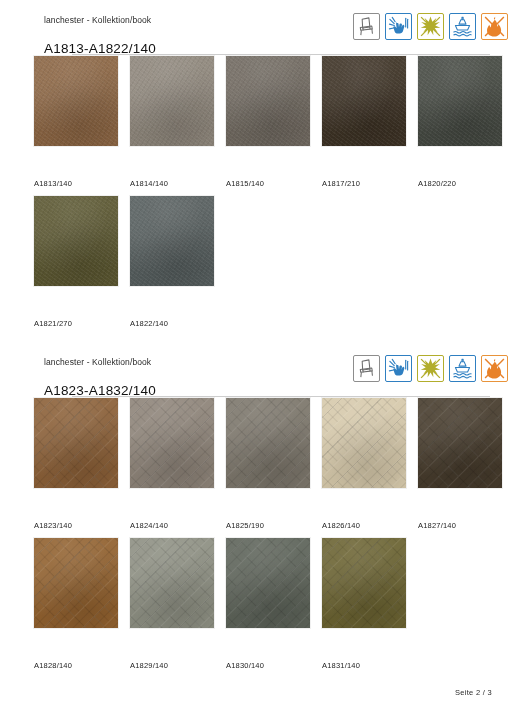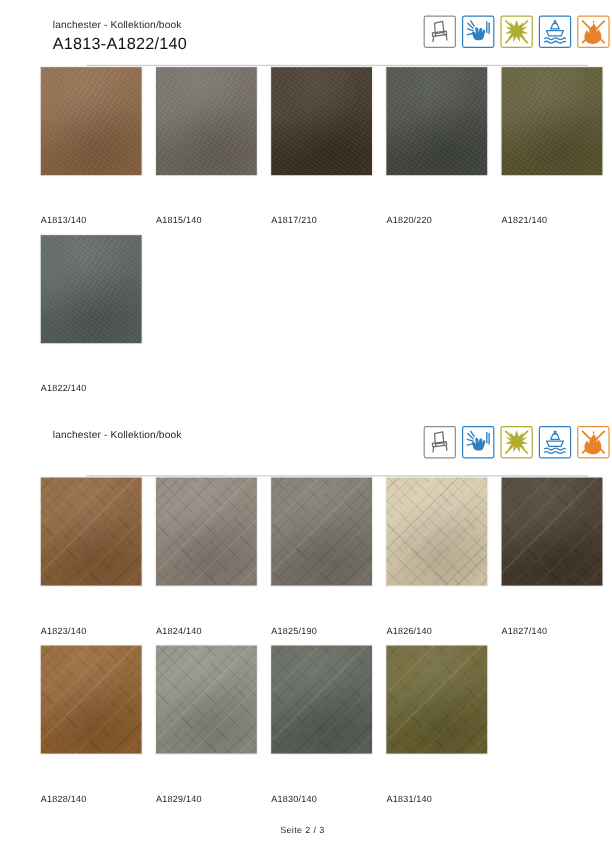--- a/index.html
+++ b/index.html
@@ -47,21 +47,21 @@
     letter-spacing: 0.1px;
     color: #2a2a2a;
     line-height: 12px;
     white-space: nowrap;
   }
   .range {
     font-size: 13.5px;
     letter-spacing: 0.2px;
     color: #111111;
     line-height: 19px;
-    margin-top: 1px;
+    margin-top: 13px;
     white-space: nowrap;
   }
 
   
   .icon-row {
     position: absolute;
     right: 0;
     top: -1px;
     display: flex;
     gap: 5px;
@@ -173,21 +173,21 @@
     color: #232323;
     white-space: nowrap;
   }
 
   
   .footer {
     position: absolute;
     left: 12px;
     right: 18px;
     bottom: 22px;
-    text-align: center;
+    text-align: right;
   }
   .page-no {
     font-size: 7.5px;
     color: #2a2a2a;
     letter-spacing: 0.3px;
   }
 </style>
 </head>
 <body>
 
@@ -272,20 +272,27 @@
 
     <div class="grid">
       <div class="cell">
         <div class="swatch" style="background-color: rgb(138, 100, 66);">
             <span class="grain"></span>
             <span class="speckle"></span>
           </div>
         <div class="cell-label">A1813/140</div>
       </div>
       <div class="cell">
+        <div class="swatch" style="background-color: rgb(141, 133, 122);">
+            <span class="grain"></span>
+            <span class="speckle"></span>
+          </div>
+        <div class="cell-label">A1814/140</div>
+      </div>
+      <div class="cell">
         <div class="swatch" style="background-color: rgb(111, 104, 95);">
             <span class="grain"></span>
             <span class="speckle"></span>
           </div>
         <div class="cell-label">A1815/140</div>
       </div>
       <div class="cell">
         <div class="swatch" style="background-color: rgb(60, 49, 36);">
             <span class="grain"></span>
             <span class="speckle"></span>
@@ -297,36 +304,37 @@
             <span class="grain"></span>
             <span class="speckle"></span>
           </div>
         <div class="cell-label">A1820/220</div>
       </div>
       <div class="cell">
         <div class="swatch" style="background-color: rgb(90, 86, 48);">
             <span class="grain"></span>
             <span class="speckle"></span>
           </div>
-        <div class="cell-label">A1821/140</div>
+        <div class="cell-label">A1821/270</div>
       </div>
       <div class="cell">
         <div class="swatch" style="background-color: rgb(85, 93, 93);">
             <span class="grain"></span>
             <span class="speckle"></span>
           </div>
         <div class="cell-label">A1822/140</div>
       </div>
     </div>
   </section>
 
   <section class="panel panel-2">
     <div class="panel-head">
       <div class="titles">
         <div class="collection">lanchester - Kollektion/book</div>
+        <div class="range">A1823-A1832/140</div>
       </div>
 
       <div class="icon-row">
         <span class="care-icon ci-chair">
           <svg viewBox="0 0 24 24" aria-hidden="true">
             <g fill="none" stroke="#6d6d6d" stroke-width="1.1" stroke-linejoin="round">
               <path d="M7.5 4.5 L14.5 3 L15.5 12.5 L8 13.5 Z"></path>
               <path d="M5.5 13 L17.5 11.5 L18 14.5 L6 16 Z"></path>
               <path d="M6.6 16 L6.1 21"></path>
               <path d="M17.6 14.4 L18.2 19.6"></path>

